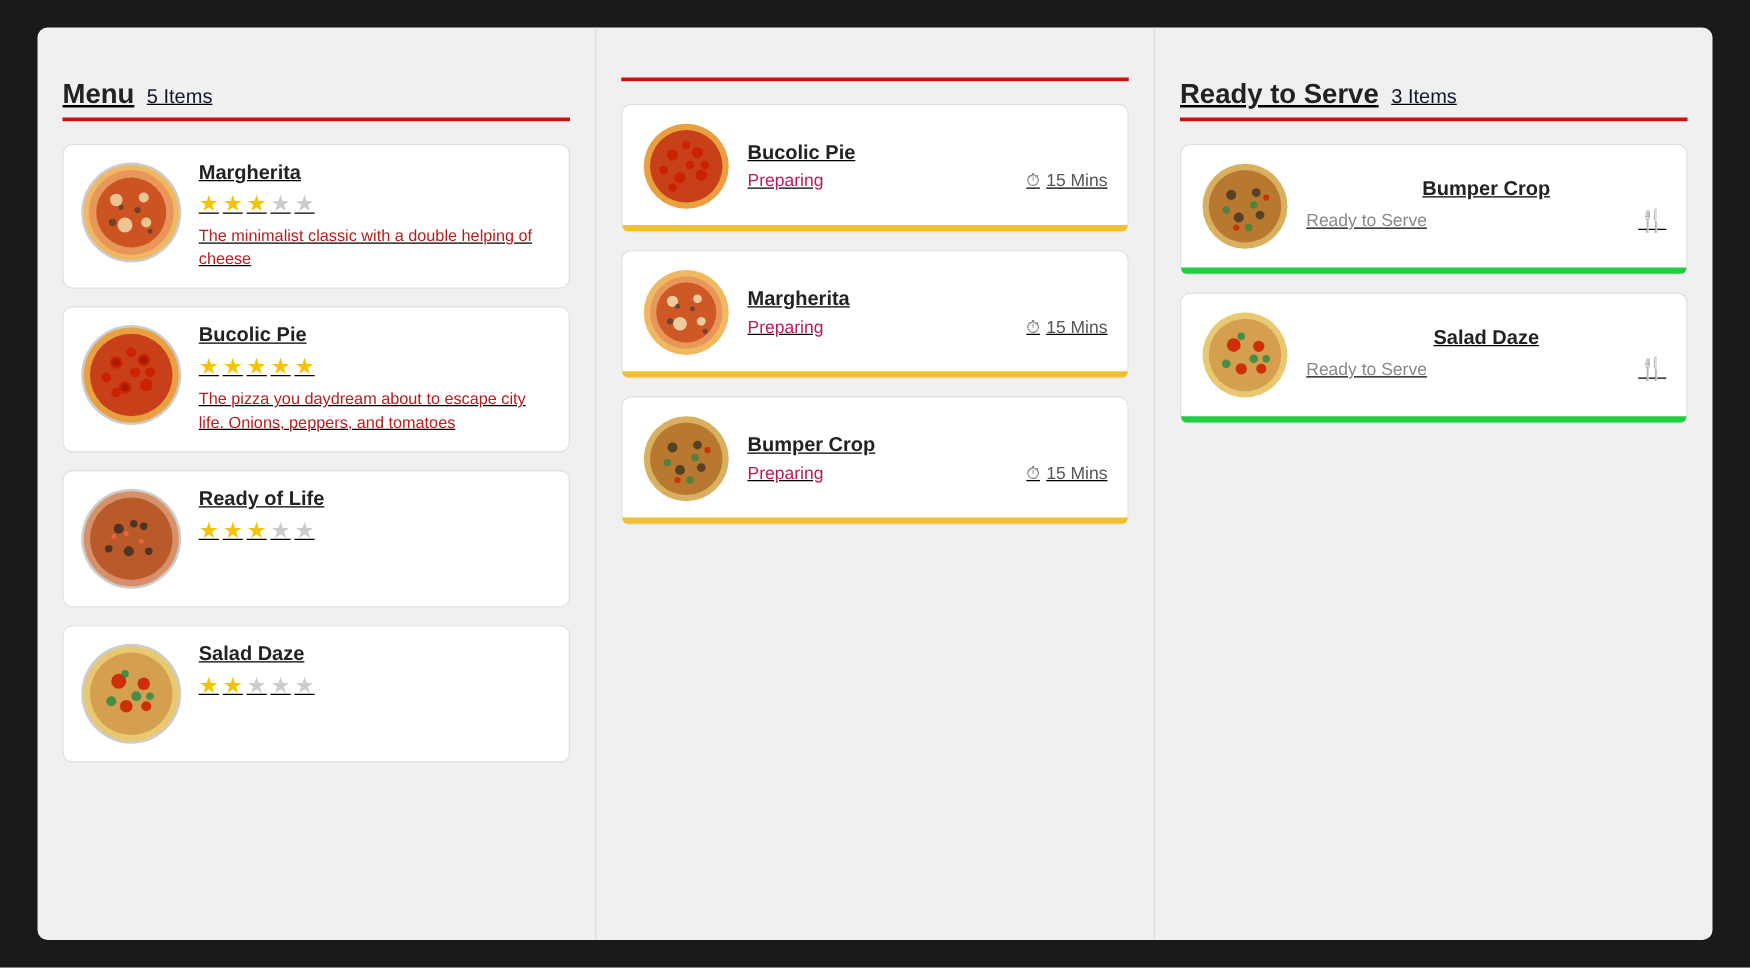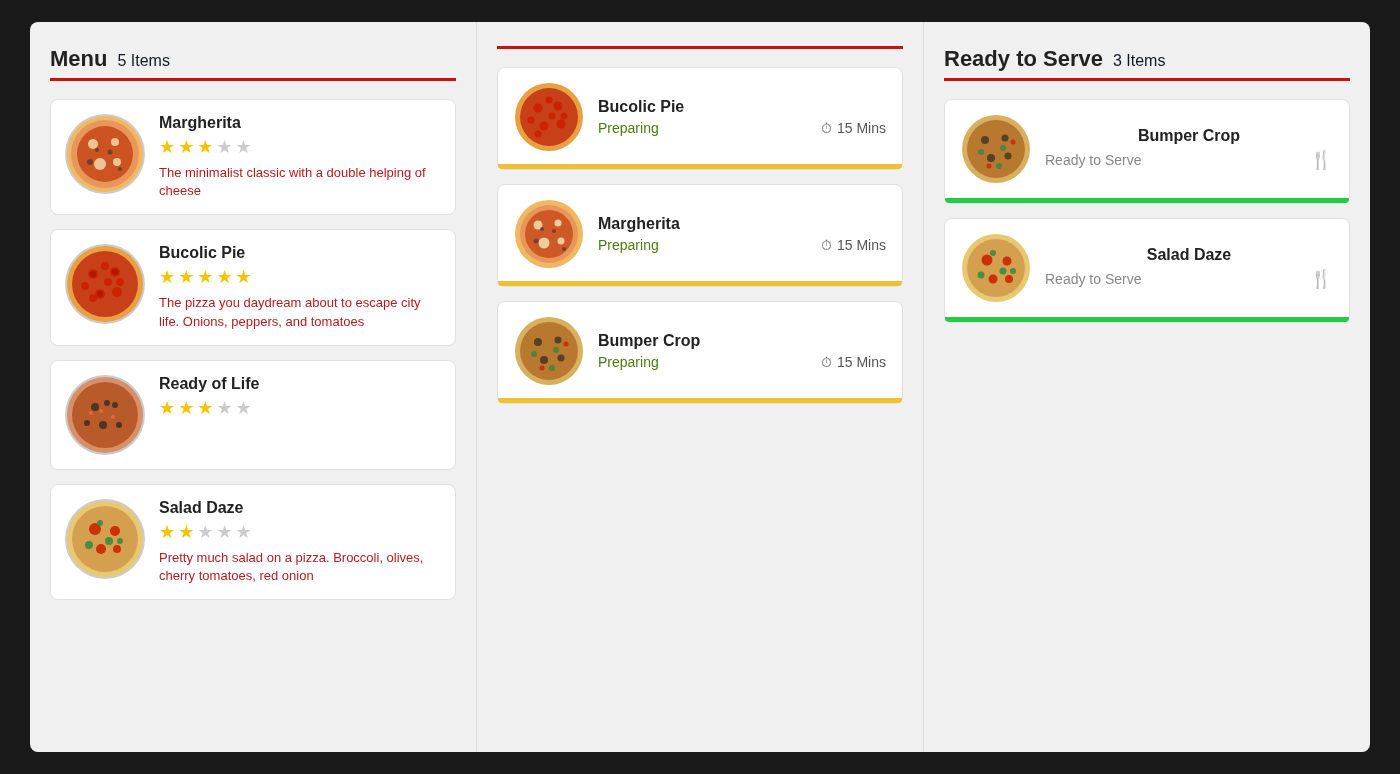--- a/index.html
+++ b/index.html
@@ -15,25 +15,26 @@
       background: #f0f0f0;
       border-radius: 8px;
       width: 1340px;
       min-height: 730px;
       display: flex;
       flex-direction: row;
       overflow: hidden;
     }
     .column {
       flex: 1;
-      padding: 24px 20px;
+      padding: 40px 20px;
       border-right: 1px solid #ddd;
       display: flex;
       flex-direction: column;
       gap: 0;
+      text-decoration: underline;
     }
     .column:last-child {
       border-right: none;
       text-align: center;
     }
     .column-header {
       display: flex;
       align-items: baseline;
       gap: 10px;
       margin-bottom: 6px;
@@ -147,21 +148,21 @@
       color: #222;
       margin-bottom: 4px;
     }
     .order-card-status-row {
       display: flex;
       align-items: center;
       justify-content: space-between;
     }
     .order-status-text {
       font-size: 14px;
-      color: #4d7c0f;
+      color: #be185d;
     }
     .order-time {
       display: flex;
       align-items: center;
       gap: 5px;
       font-size: 14px;
       color: #555;
     }
     .clock-icon {
       font-size: 14px;
@@ -353,21 +354,20 @@
         </div>
         <div class="menu-card-info">
           <div class="menu-card-name">Salad Daze</div>
           <div class="stars">
             <span class="star filled">★</span>
             <span class="star filled">★</span>
             <span class="star empty">★</span>
             <span class="star empty">★</span>
             <span class="star empty">★</span>
           </div>
-          <div class="menu-card-desc">Pretty much salad on a pizza. Broccoli, olives, cherry tomatoes, red onion</div>
         </div>
       </div>
 
     </div>
   </div>
 
   <div class="column">
     <div class="column-divider"></div>
     <div class="cards-list">
 

